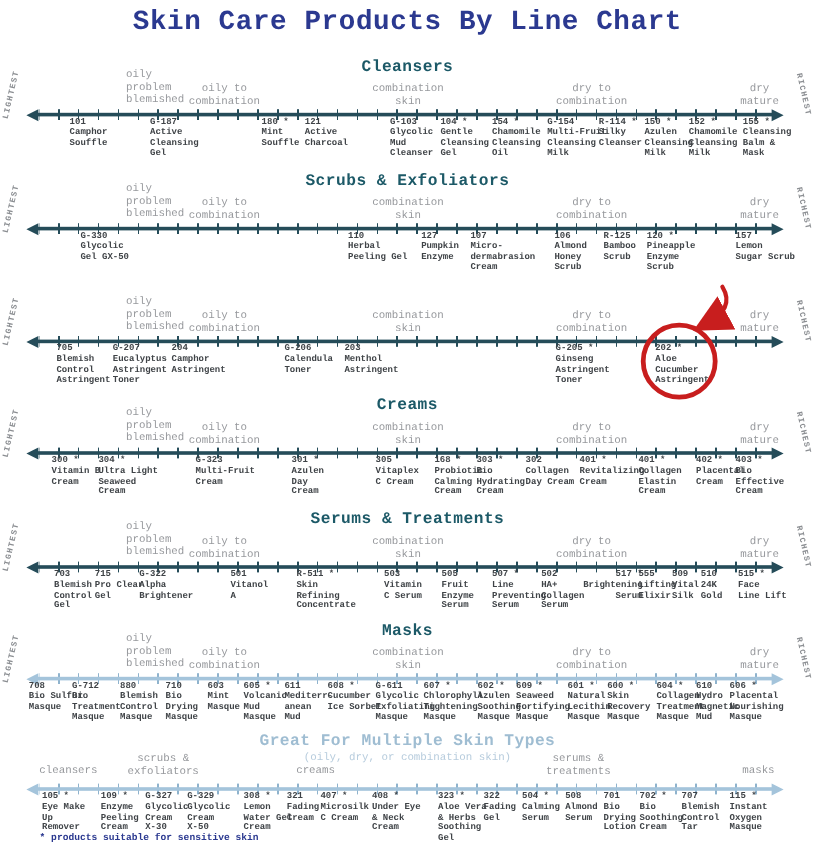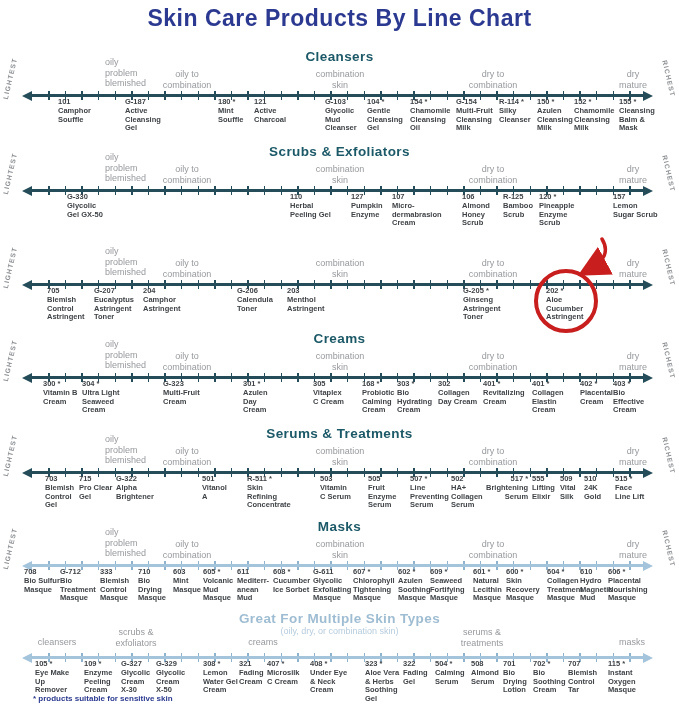--- a/index.html
+++ b/index.html
@@ -1,18 +1,18 @@
 <!DOCTYPE html>
 <html><head>
 <meta charset="utf-8">
 <style>
   html,body{margin:0;padding:0;background:#fff;}
   #canvas{
     position:relative;width:679px;height:709px;background:#fff;overflow:hidden;
-    font-family:Liberation Sans, sans-serif;
+    font-family:Liberation Mono, monospace;
   }
   .title{
     position:absolute;left:0;right:0;top:5px;text-align:center;
     font-size:23px;font-weight:700;color:#2b3990;letter-spacing:.5px;
   }
   .chart-section{position:absolute;left:0;right:0;height:95px;}
   .sec-title{
     position:absolute;left:0;right:0;top:1px;text-align:center;
     font-size:13.5px;font-weight:700;color:#1c5967;letter-spacing:.4px;
   }
@@ -309,21 +309,21 @@
         <div class="product" style="left: 45px;">703
 Blemish
 Control
 Gel</div>
         <div class="product" style="left: 79px;">715
 Pro Clear
 Gel</div>
         <div class="product" style="left: 116px;">G-322
 Alpha
 Brightener</div>
-        <div class="product" style="left: 202px;">501
+        <div class="product" style="left: 192px;">501
 Vitanol
 A</div>
         <div class="product" style="left: 247px;">R-511 *
 Skin
 Refining
 Concentrate</div>
         <div class="product" style="left: 320px;">503
 Vitamin
 C Serum</div>
         <div class="product" style="left: 368px;">505
@@ -375,21 +375,21 @@
         </div>
         <div class="side l">LIGHTEST</div>
         <div class="side r">RICHEST</div>
         <div class="product" style="left: 24px;">708
 Bio Sulfur
 Masque</div>
         <div class="product" style="left: 60px;">G-712
 Bio
 Treatment
 Masque</div>
-        <div class="product" style="left: 100px;">333
+        <div class="product" style="left: 100px;">880
 Blemish
 Control
 Masque</div>
         <div class="product" style="left: 138px;">710
 Bio
 Drying
 Masque</div>
         <div class="product" style="left: 173px;">603
 Mint
 Masque</div>

